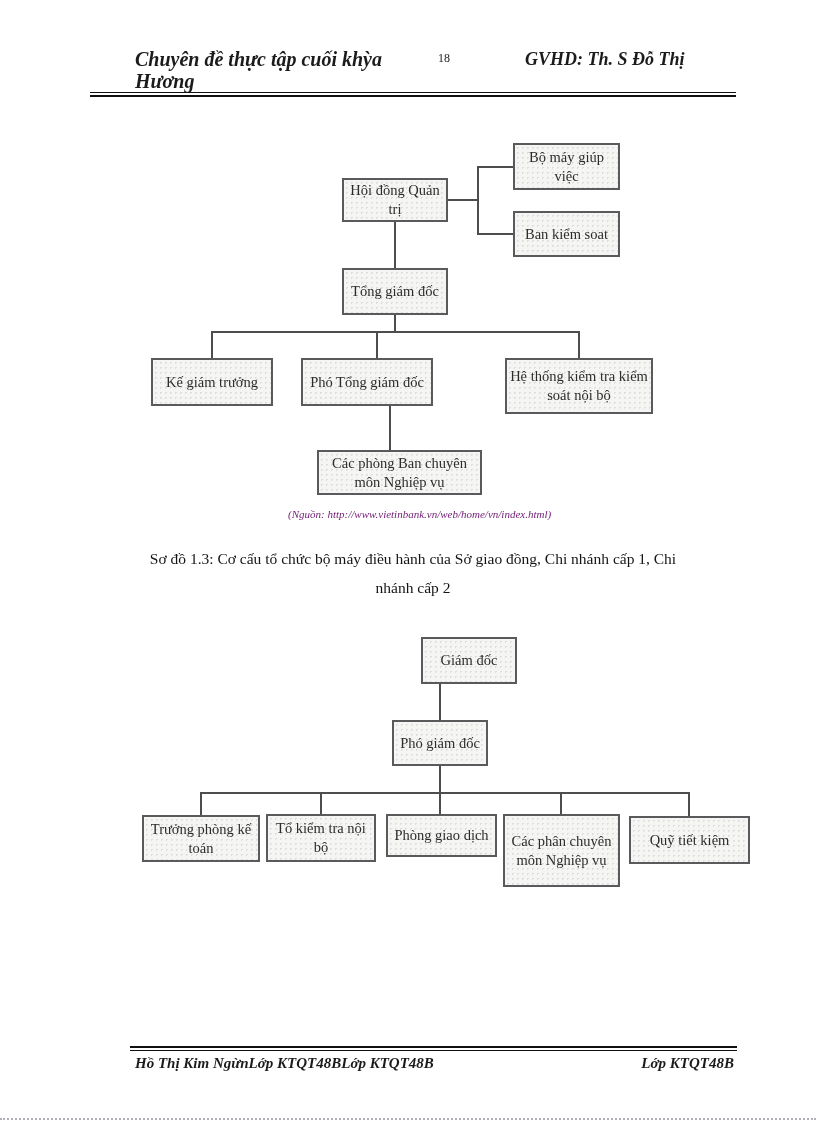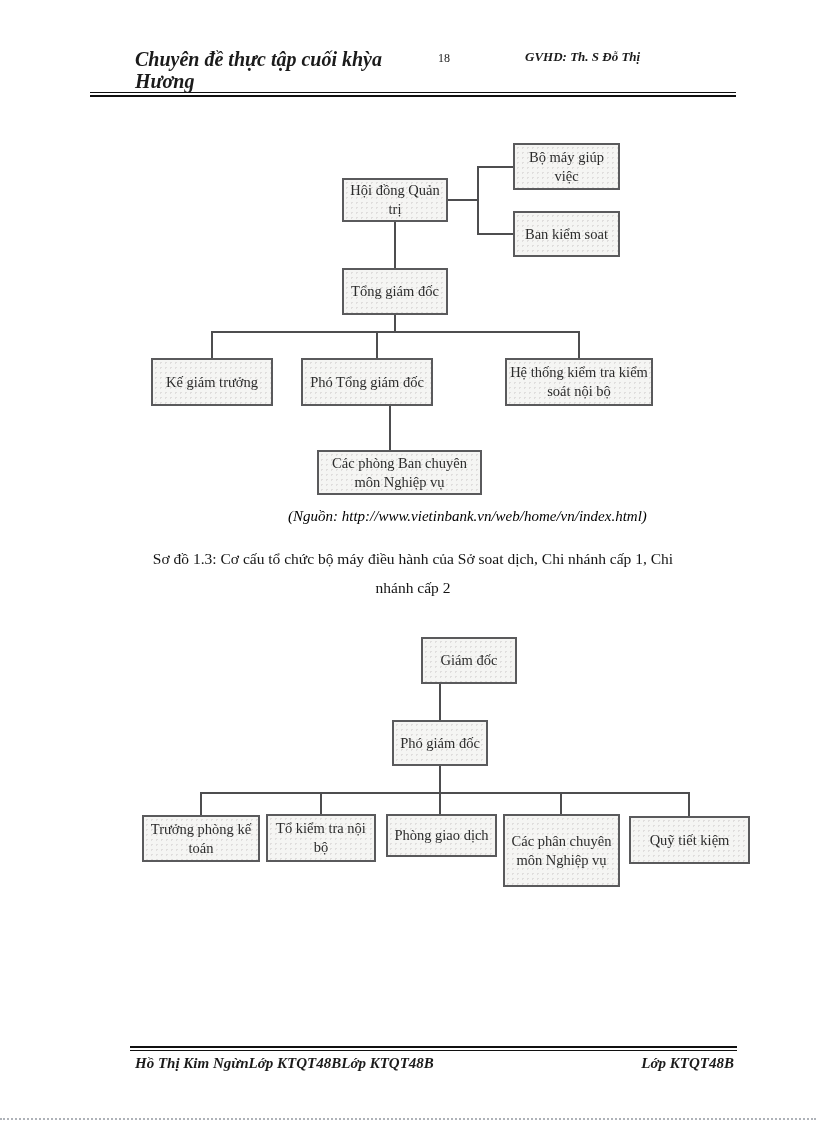--- a/index.html
+++ b/index.html
@@ -8,42 +8,42 @@
     width:816px;height:1123px;
     background:#ffffff;
     font-family:"Liberation Serif","DejaVu Serif",serif;
     color:#1b1b1b;
     overflow:hidden;
   }
   
   .hdr-left{position:absolute;left:135px;top:48px;width:310px;font-size:20px;font-style:italic;font-weight:bold;line-height:22px;}
   .hdr-left span{display:block;}
   .hdr-page{position:absolute;left:438px;top:51px;font-size:12px;}
-  .hdr-right{position:absolute;left:525px;top:49px;font-size:13px;font-style:italic;font-weight:bold;}
+  .hdr-right{position:absolute;left:525px;top:49px;font-size:18px;font-style:italic;font-weight:bold;}
   .hdr-rule{position:absolute;left:90px;top:92px;width:646px;height:2px;border-top:1px solid #101010;border-bottom:2px solid #101010;}
   .ftr-rule{position:absolute;left:130px;top:1046px;width:607px;height:2px;border-top:2px solid #101010;border-bottom:1px solid #101010;}
   .ftr-left{position:absolute;left:135px;top:1055px;font-size:15px;font-style:italic;font-weight:bold;}
   .ftr-right{position:absolute;right:82px;top:1055px;font-size:15px;font-style:italic;font-weight:bold;}
   .bottom-dotted{position:absolute;left:0;top:1118px;width:816px;border-top:2px dotted #aeb2b8;}
   
   .node{
     position:absolute;
     box-sizing:border-box;
     border:2px solid #5a5a5c;
     background-color:#f5f5f3;
     background-image:radial-gradient(#e0dedd 1px, transparent 1px);
     background-size:5px 5px;
     display:flex;align-items:center;justify-content:center;
     text-align:center;
     font-size:14.5px;line-height:19px;color:#2c2c2c;
     padding:17px 3px;
   }
   .ln{position:absolute;background:#4d4d4f;}
   
-  .source{position:absolute;font-size:15px;font-style:italic;color:#000000;}
+  .source{position:absolute;font-size:11px;font-style:italic;color:#701a75;}
   .caption{position:absolute;left:90px;width:646px;text-align:center;font-size:15.5px;color:#141414;}
   .caption span{display:block;}
   .caption .l1{margin-bottom:11px;}
 </style>
 </head>
 <body>
 
 <div class="page">
 
   <div class="hdr-left">
@@ -67,28 +67,28 @@
     <div class="ln" style="left:376px;top:331px;width:2px;height:27px;"></div>
     <div class="ln" style="left:578px;top:331px;width:2px;height:27px;"></div>
     <div class="ln" style="left:389px;top:406px;width:2px;height:44px;"></div>
 
     <div class="node" style="left:342px;top:178px;width:106px;height:44px;">Hội đồng Quản trị</div>
     <div class="node" style="left:513px;top:143px;width:107px;height:47px;">Bộ máy giúp việc</div>
     <div class="node" style="left:513px;top:211px;width:107px;height:46px;">Ban kiểm soat</div>
     <div class="node" style="left:342px;top:268px;width:106px;height:47px;">Tổng giám đốc</div>
     <div class="node" style="left:151px;top:358px;width:122px;height:48px;">Kế giám trưởng</div>
     <div class="node" style="left:301px;top:358px;width:132px;height:48px;">Phó Tổng giám đốc</div>
-    <div class="node" style="left:505px;top:358px;width:148px;height:48px;">Hệ thống kiểm tra kiểm soát nội bộ</div>
+    <div class="node" style="left:505px;top:358px;width:148px;height:56px;">Hệ thống kiểm tra kiểm soát nội bộ</div>
     <div class="node" style="left:317px;top:450px;width:165px;height:45px;">Các phòng Ban chuyên môn Nghiệp vụ</div>
   </div>
 
   <div class="source" style="left:288px;top:508px;">(Nguồn: http://www.vietinbank.vn/web/home/vn/index.html)</div>
 
   <div class="caption" style="top:550px;">
-    <span class="l1">Sơ đồ 1.3: Cơ cấu tổ chức bộ máy điều hành của Sở soat dịch, Chi nhánh cấp 1, Chi</span>
+    <span class="l1">Sơ đồ 1.3: Cơ cấu tổ chức bộ máy điều hành của Sở giao đồng, Chi nhánh cấp 1, Chi</span>
     <span>nhánh cấp 2</span>
   </div>
 
   <div>
 
     <div class="ln" style="left:439px;top:684px;width:2px;height:36px;"></div>
     <div class="ln" style="left:439px;top:766px;width:2px;height:48px;"></div>
     <div class="ln" style="left:200px;top:792px;width:490px;height:2px;"></div>
     <div class="ln" style="left:200px;top:792px;width:2px;height:23px;"></div>
     <div class="ln" style="left:320px;top:792px;width:2px;height:22px;"></div>

